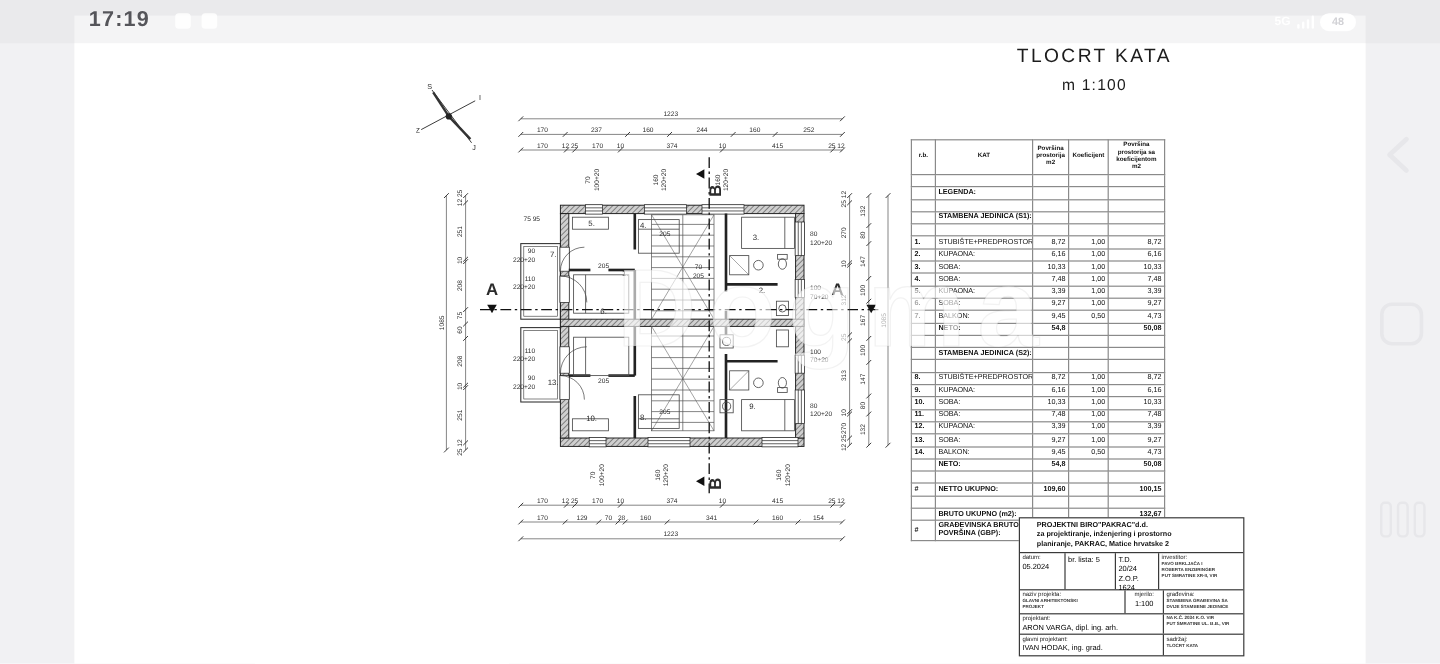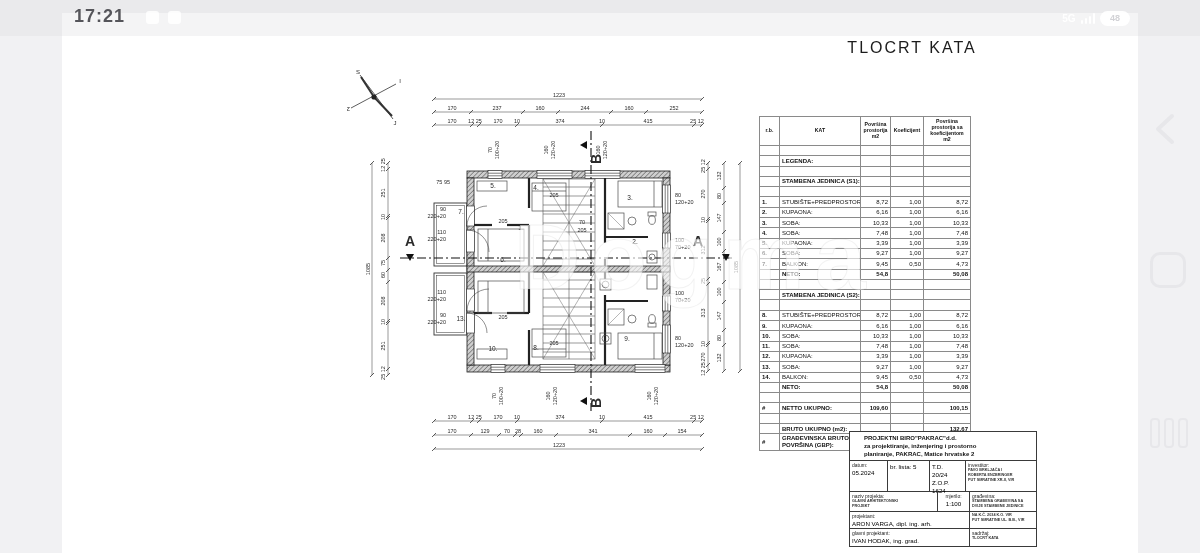--- a/index.html
+++ b/index.html
@@ -95,20 +95,21 @@
   .tb-tiny{font-size:3.8px;font-weight:bold;line-height:1.25;color:#333;}
   .plan-wrap{position:absolute;left:0;top:0;z-index:1;}
 </style>
 </head>
 <body>
 
 <div class="doc">
 
   <div class="dtitle">
     <div class="t1">TLOCRT  KATA</div>
+    <div class="t2">m 1:100</div>
   </div>
 
   <svg id="plan-svg" class="plan-wrap" style="left:285px;top:50px;" width="405" height="395" viewBox="285 50 405 395">
     <defs>
       <pattern id="hatch" width="3.2" height="3.2" patternUnits="userSpaceOnUse" patternTransform="rotate(45)">
         <rect width="3.2" height="3.2" fill="#cfcfcf"></rect>
         <line x1="0" y1="0" x2="0" y2="3.2" stroke="#3a3a3a" stroke-width="0.9"></line>
       </pattern>
     </defs>
 
@@ -759,21 +760,21 @@
       </div>
       <div class="tb-cell" style="flex:1;">
         <div class="tb-label">sadržaj:</div>
         <div class="tb-tiny">TLOCRT KATA</div>
       </div>
     </div>
   </div>
 </div>
 
 <div class="statusband"></div>
-<div class="clock">17:21</div>
+<div class="clock">17:19</div>
 <div class="notif-chip" style="left:146px;"></div>
 <div class="notif-chip" style="left:168px;"></div>
 <div class="sb-right">
   <span>5G</span>
   <span class="sig-bars">
     <i style="height:4px"></i>
       <i style="height:6px"></i>
       <i style="height:8px"></i>
       <i style="height:11px"></i>
   </span>

